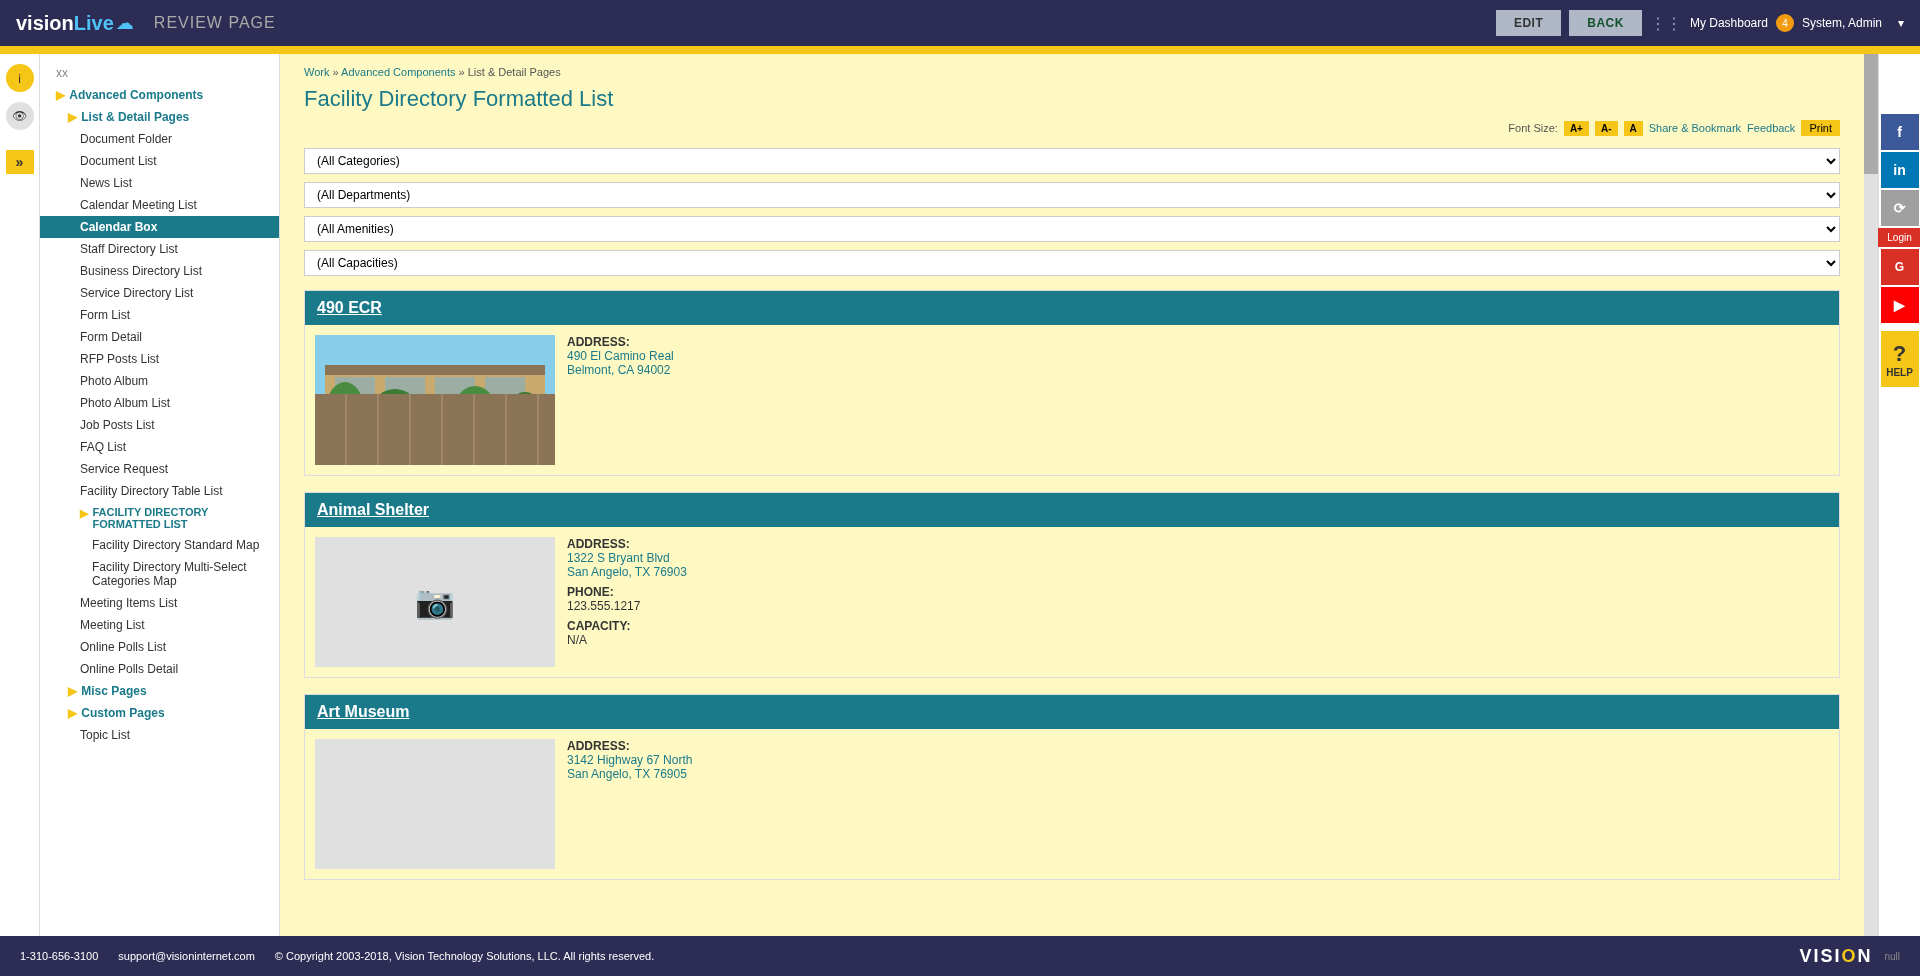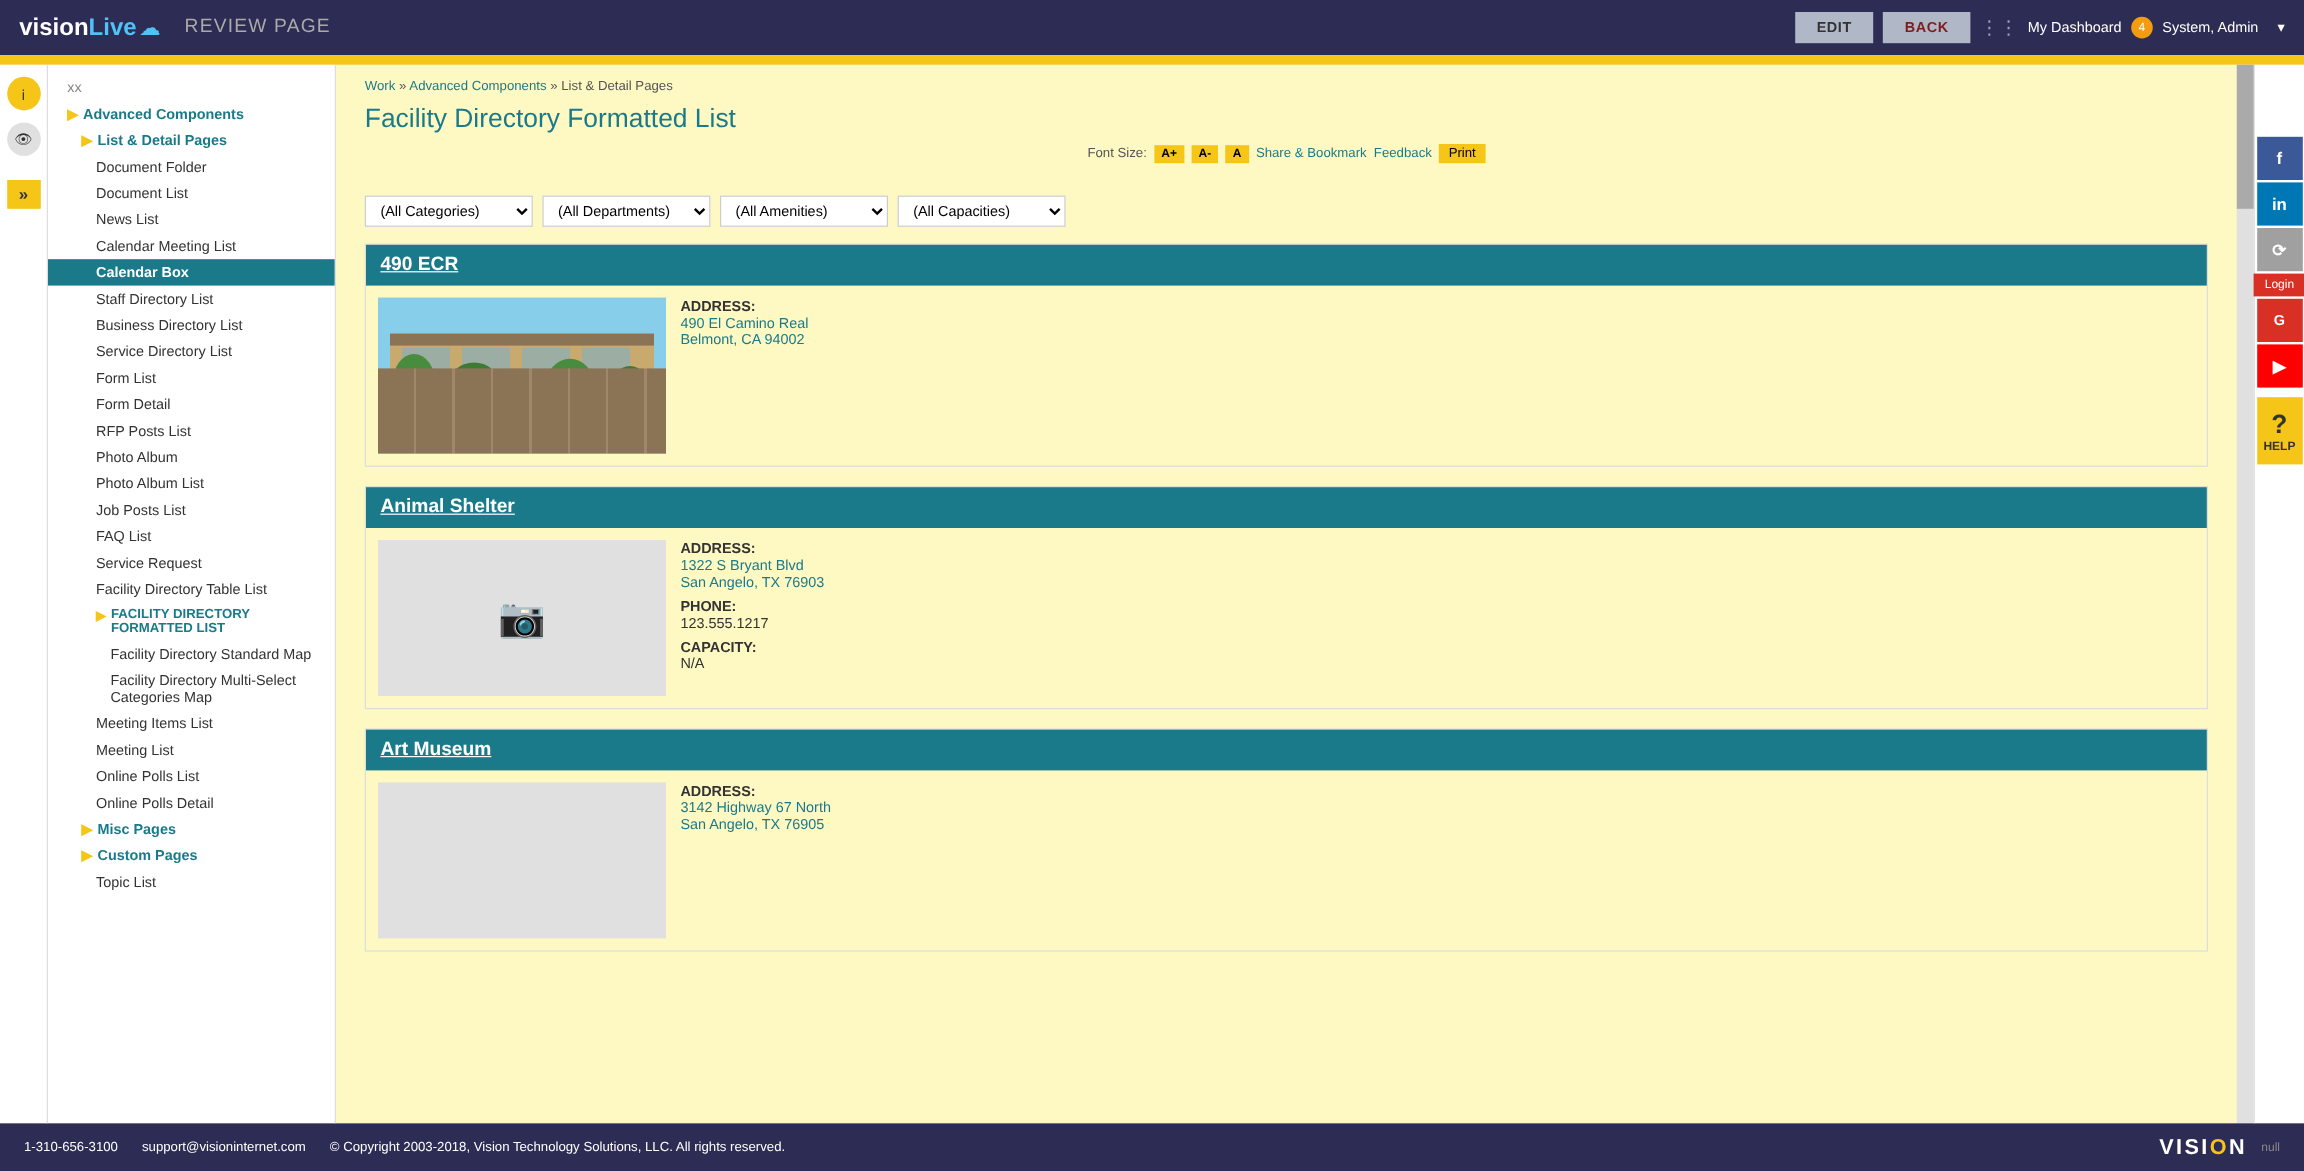--- a/index.html
+++ b/index.html
@@ -23,21 +23,21 @@
     .top-header-right { display: flex; align-items: center; gap: 8px; }
     .btn-edit, .btn-back {
       padding: 6px 18px;
       border: none;
       cursor: pointer;
       font-size: 12px;
       font-weight: bold;
       letter-spacing: 0.5px;
     }
     .btn-edit { background: #b0b8c8; color: #333; }
-    .btn-back { background: #b0b8c8; color: #7f1d1d; }
+    .btn-back { background: #b0b8c8; color: #14532d; }
     .top-header-right .dashboard { color: white; font-size: 12px; display: flex; align-items: center; gap: 4px; margin-left: 0; }
     .dashboard-grid { color: #9b9bc8; font-size: 16px; }
     .user-info { color: white; font-size: 12px; display: flex; align-items: center; gap: 16px; }
     .notification-badge {
       background: #f39c12;
       color: white;
       border-radius: 50%;
       width: 18px; height: 18px;
       font-size: 10px;
       display: flex; align-items: center; justify-content: center;
@@ -155,41 +155,42 @@
       color: #1a7a8a;
       font-weight: normal;
       margin-bottom: 8px;
     }
 
     
     .font-controls {
       display: flex;
       align-items: center;
       gap: 6px;
-      margin-bottom: 27px;
+      margin-bottom: 12px;
       font-size: 11px;
       color: #555;
-      justify-content: center;
+      justify-content: flex-end;
     }
     .font-btn {
       background: #f5c518;
       border: none;
       padding: 2px 6px;
       cursor: pointer;
       font-size: 10px;
       font-weight: bold;
     }
     .font-link { color: #1a7a8a; text-decoration: none; font-size: 11px; }
     .print-btn { background: #f5c518; border: none; padding: 2px 8px; cursor: pointer; font-size: 11px; }
 
     
     .filters {
       display: flex;
       gap: 8px;
       margin-bottom: 14px;
+      flex-direction: column;
     }
     .filter-select {
       border: 1px solid #ccc;
       padding: 4px 8px;
       font-size: 12px;
       background: white;
       cursor: pointer;
       min-width: 140px;
     }
 

